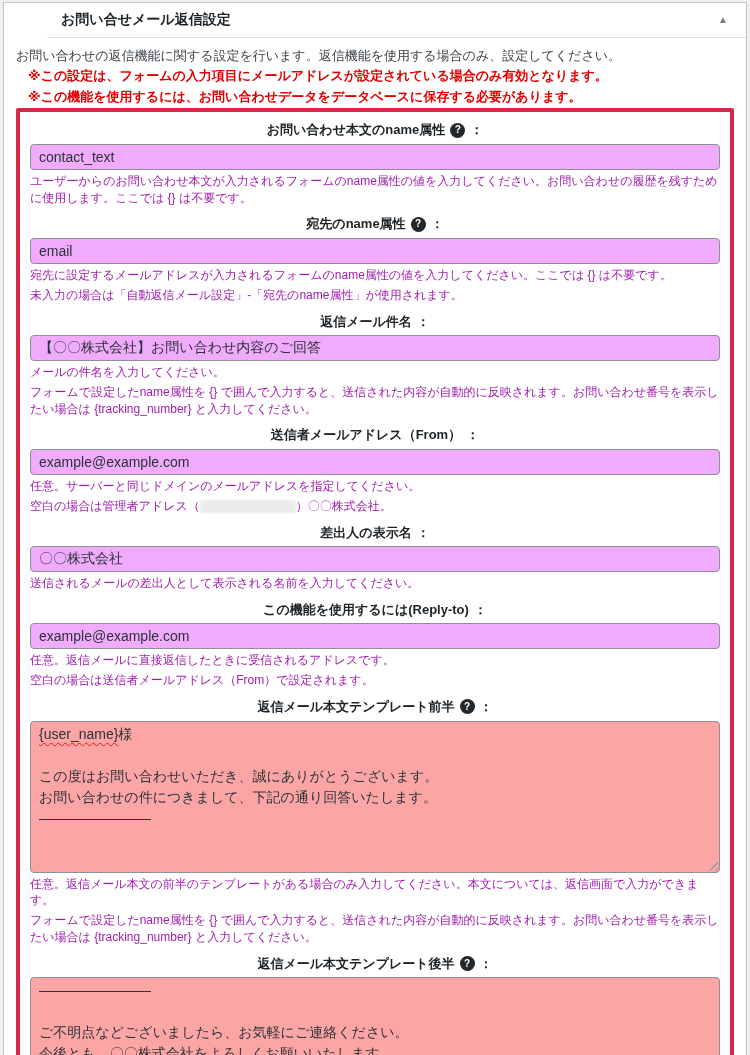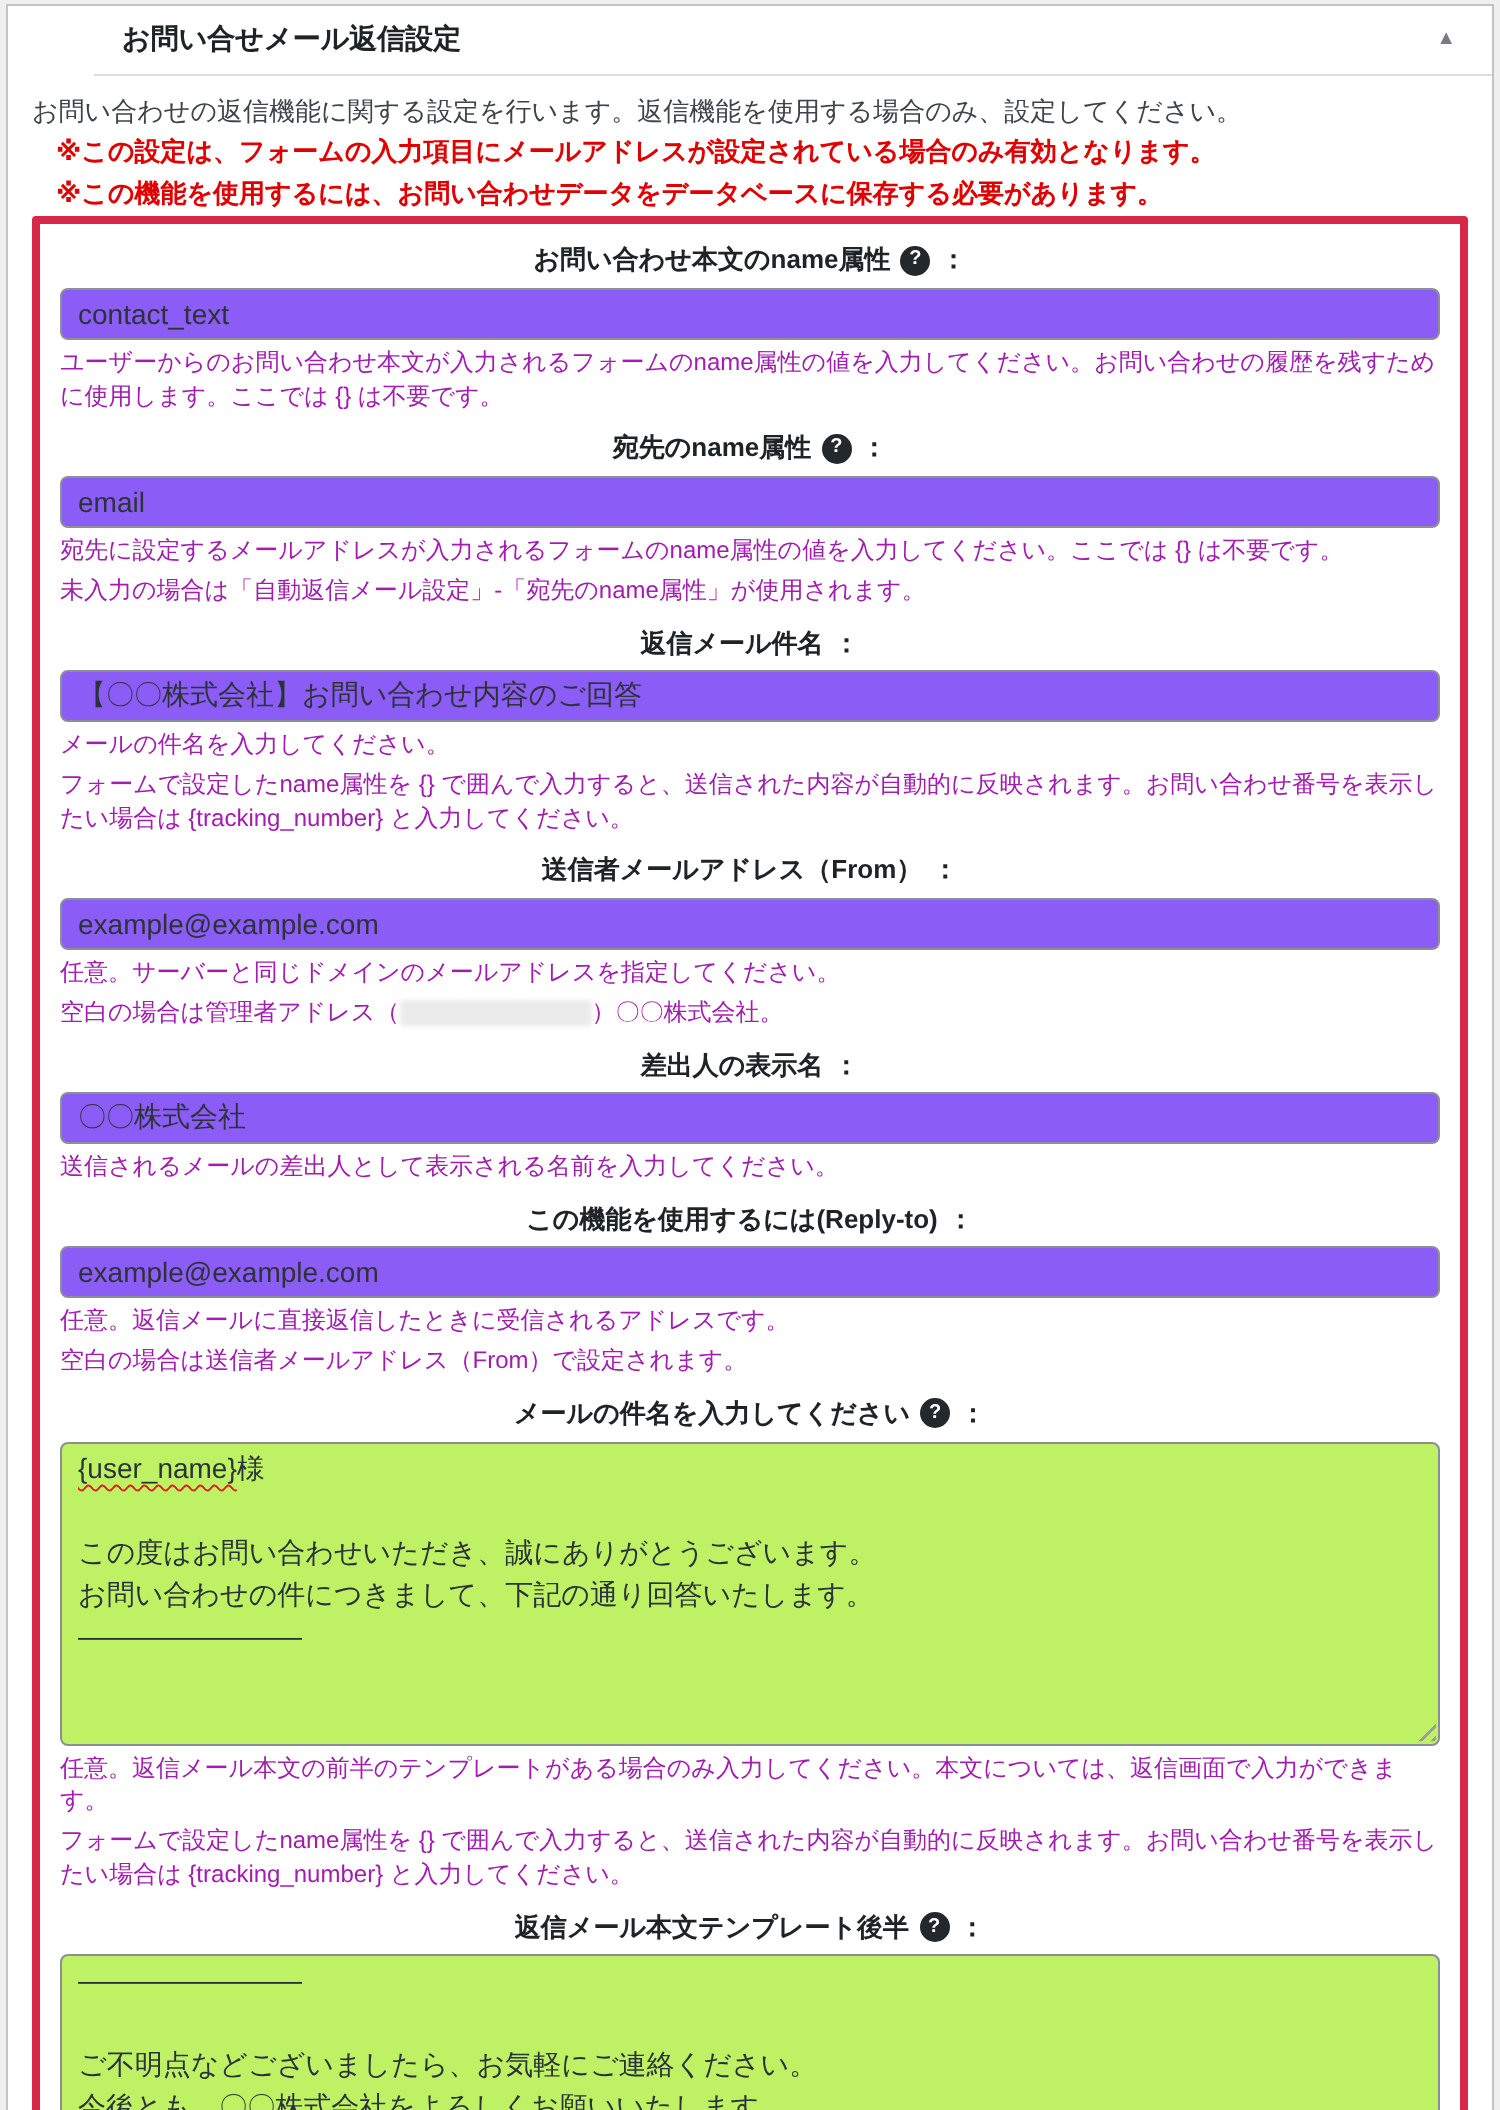--- a/index.html
+++ b/index.html
@@ -84,34 +84,34 @@
   }
   .text-input {
     display: block;
     width: 100%;
     height: 26px;
     padding: 2px 8px;
     border: 1px solid #8c8f94;
     border-radius: 4px;
     font-size: 14px;
     color: #2c3338;
-    background: #8b5cf6;
+    background: #f0abfc;
     font-family: inherit;
   }
   .help {
     margin: 3px 0 0;
     font-size: 12px;
     color: #a21caf;
     line-height: 1.4;
   }
   .fake-ta {
     position: relative;
     border: 1px solid #8c8f94;
     border-radius: 4px;
-    background: #bef264;
+    background: #fca5a5;
     height: 152px;
     padding: 2px 8px 4px;
     font-size: 14px;
     color: #2c3338;
     line-height: 1.5;
     white-space: pre-wrap;
     overflow: hidden;
     cursor: text;
   }
   .resize-handle {
@@ -195,21 +195,21 @@
 
       <div class="field-label">
         <span>この機能を使用するには(Reply-to)</span>
         <span>：</span>
       </div>
       <input class="text-input" type="text" value="example@example.com" style="">
       <p class="help">任意。返信メールに直接返信したときに受信されるアドレスです。</p>
       <p class="help">空白の場合は送信者メールアドレス（From）で設定されます。</p>
 
       <div class="field-label">
-        <span>メールの件名を入力してください</span>
+        <span>返信メール本文テンプレート前半</span>
         <span class="help-icon">?</span>
         <span>：</span>
       </div>
       <div class="fake-ta"><span class="squiggle">{user_name}</span><span>様</span><span>
 
 この度はお問い合わせいただき、誠にありがとうございます。
 お問い合わせの件につきまして、下記の通り回答いたします。
 ――――――――</span><span class="resize-handle"></span></div>
       <p class="help">任意。返信メール本文の前半のテンプレートがある場合のみ入力してください。本文については、返信画面で入力ができます。</p>
       <p class="help">フォームで設定したname属性を {} で囲んで入力すると、送信された内容が自動的に反映されます。お問い合わせ番号を表示したい場合は {tracking_number} と入力してください。</p>

